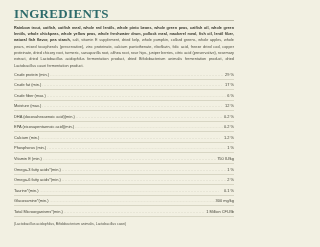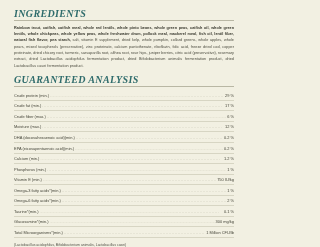--- a/index.html
+++ b/index.html
@@ -18,29 +18,28 @@
     width: 247px;
     height: 247px;
     box-sizing: border-box;
     padding: 7px 13px 4px 14px;
     background: #f2f0e2;
     position: relative;
   }
   .section-head {
     font-family: "Liberation Serif", serif;
     font-weight: bold;
-    font-size: 10px;
+    font-size: 13px;
     letter-spacing: 0.35px;
     color: #2e6b6b;
     text-transform: uppercase;
     padding: 0 0 1.2px 0;
     border-bottom: 0.7px solid #b9b7a4;
     margin: 0 0 3.5px 0;
     line-height: 10px;
-    font-style: italic;
   }
   .head-ingredients { margin-top: 2px; }
   .head-analysis { margin-top: 5.5px; }
 
   .ingredients-body {
     font-size: 3.75px;
     line-height: 6.35px;
     text-align: justify;
     color: #4a4a3e;
     margin: 0;
@@ -96,21 +95,20 @@
 </style>
 </head>
 <body>
 
 <div class="panel">
 
   <div class="section-head head-ingredients">INGREDIENTS</div>
 
   <p class="ingredients-body"><span class="bold">Rainbow trout, catfish, catfish meal, whole red lentils, whole pinto beans, whole green peas, catfish oil, whole green lentils, whole chickpeas, whole yellow peas, whole freshwater drum, pollock meal, mackerel meal, fish oil, lentil fiber, natural fish flavor, pea starch,</span><span> salt, vitamin E supplement, dried kelp, whole pumpkin, collard greens, whole apples, whole pears, mixed tocopherols (preservative), zinc proteinate, calcium pantothenate, riboflavin, folic acid, freeze dried cod, copper proteinate, dried chicory root, turmeric, sarsaparilla root, althea root, rose hips, juniper berries, citric acid (preservative), rosemary extract, dried Lactobacillus acidophilus fermentation product, dried Bifidobacterium animalis fermentation product, dried Lactobacillus casei fermentation product.</span></p>
 
-  <div class="section-head head-analysis">GUARANTEED ANALYSIS</div>
 
   <ul class="ga-list" id="ga-list">
       <li class="ga-row">
         <span class="ga-label">Crude protein (min.)</span>
         <span class="ga-dots">........................................................................................................................</span>
         <span class="ga-value">29 %</span>
       </li>
       <li class="ga-row">
         <span class="ga-label">Crude fat (min.)</span>
         <span class="ga-dots">........................................................................................................................</span>

